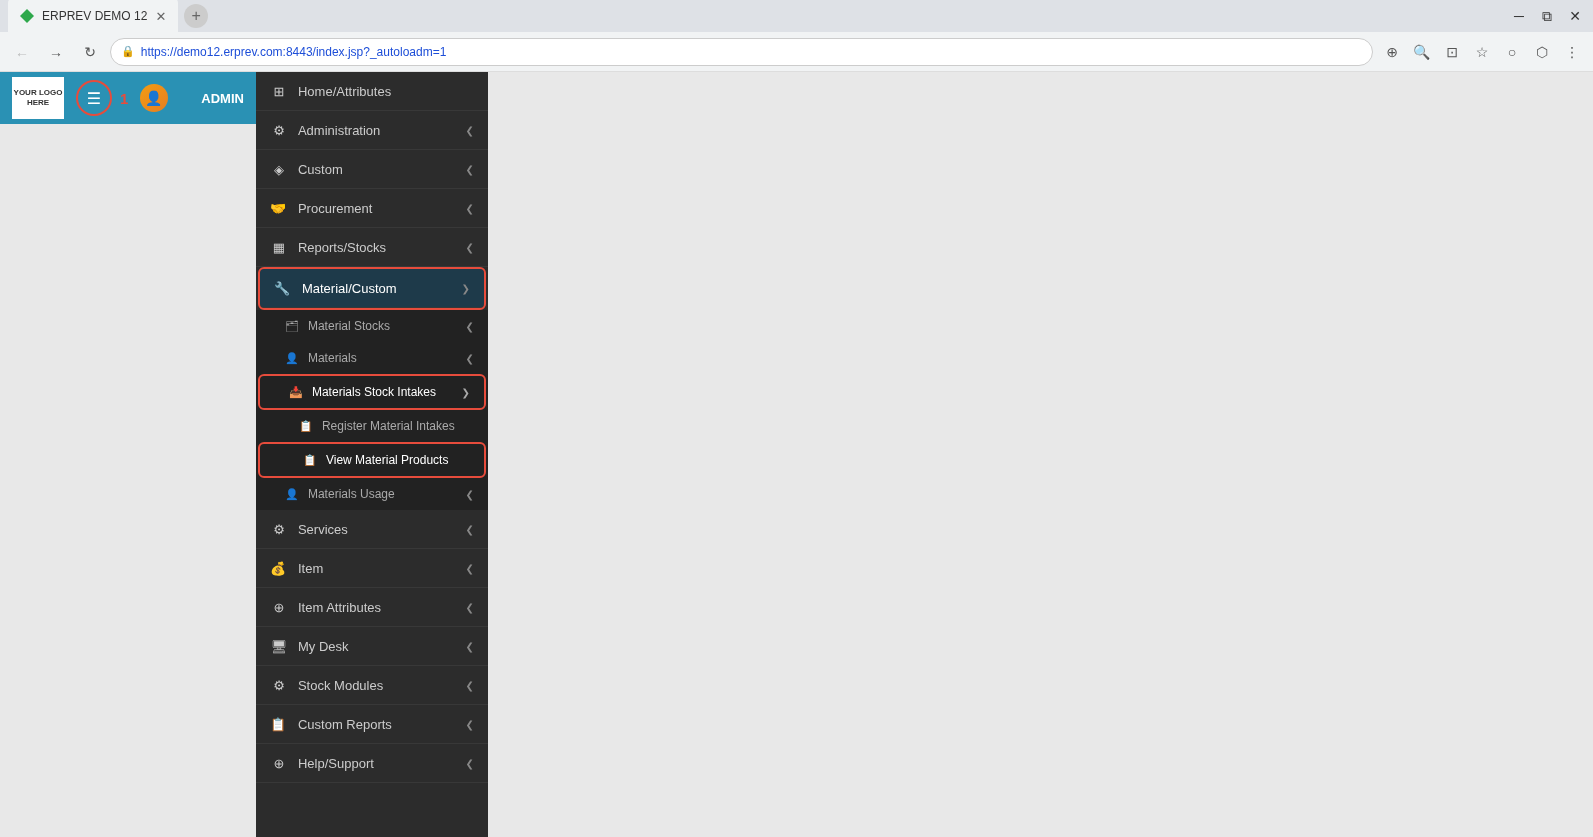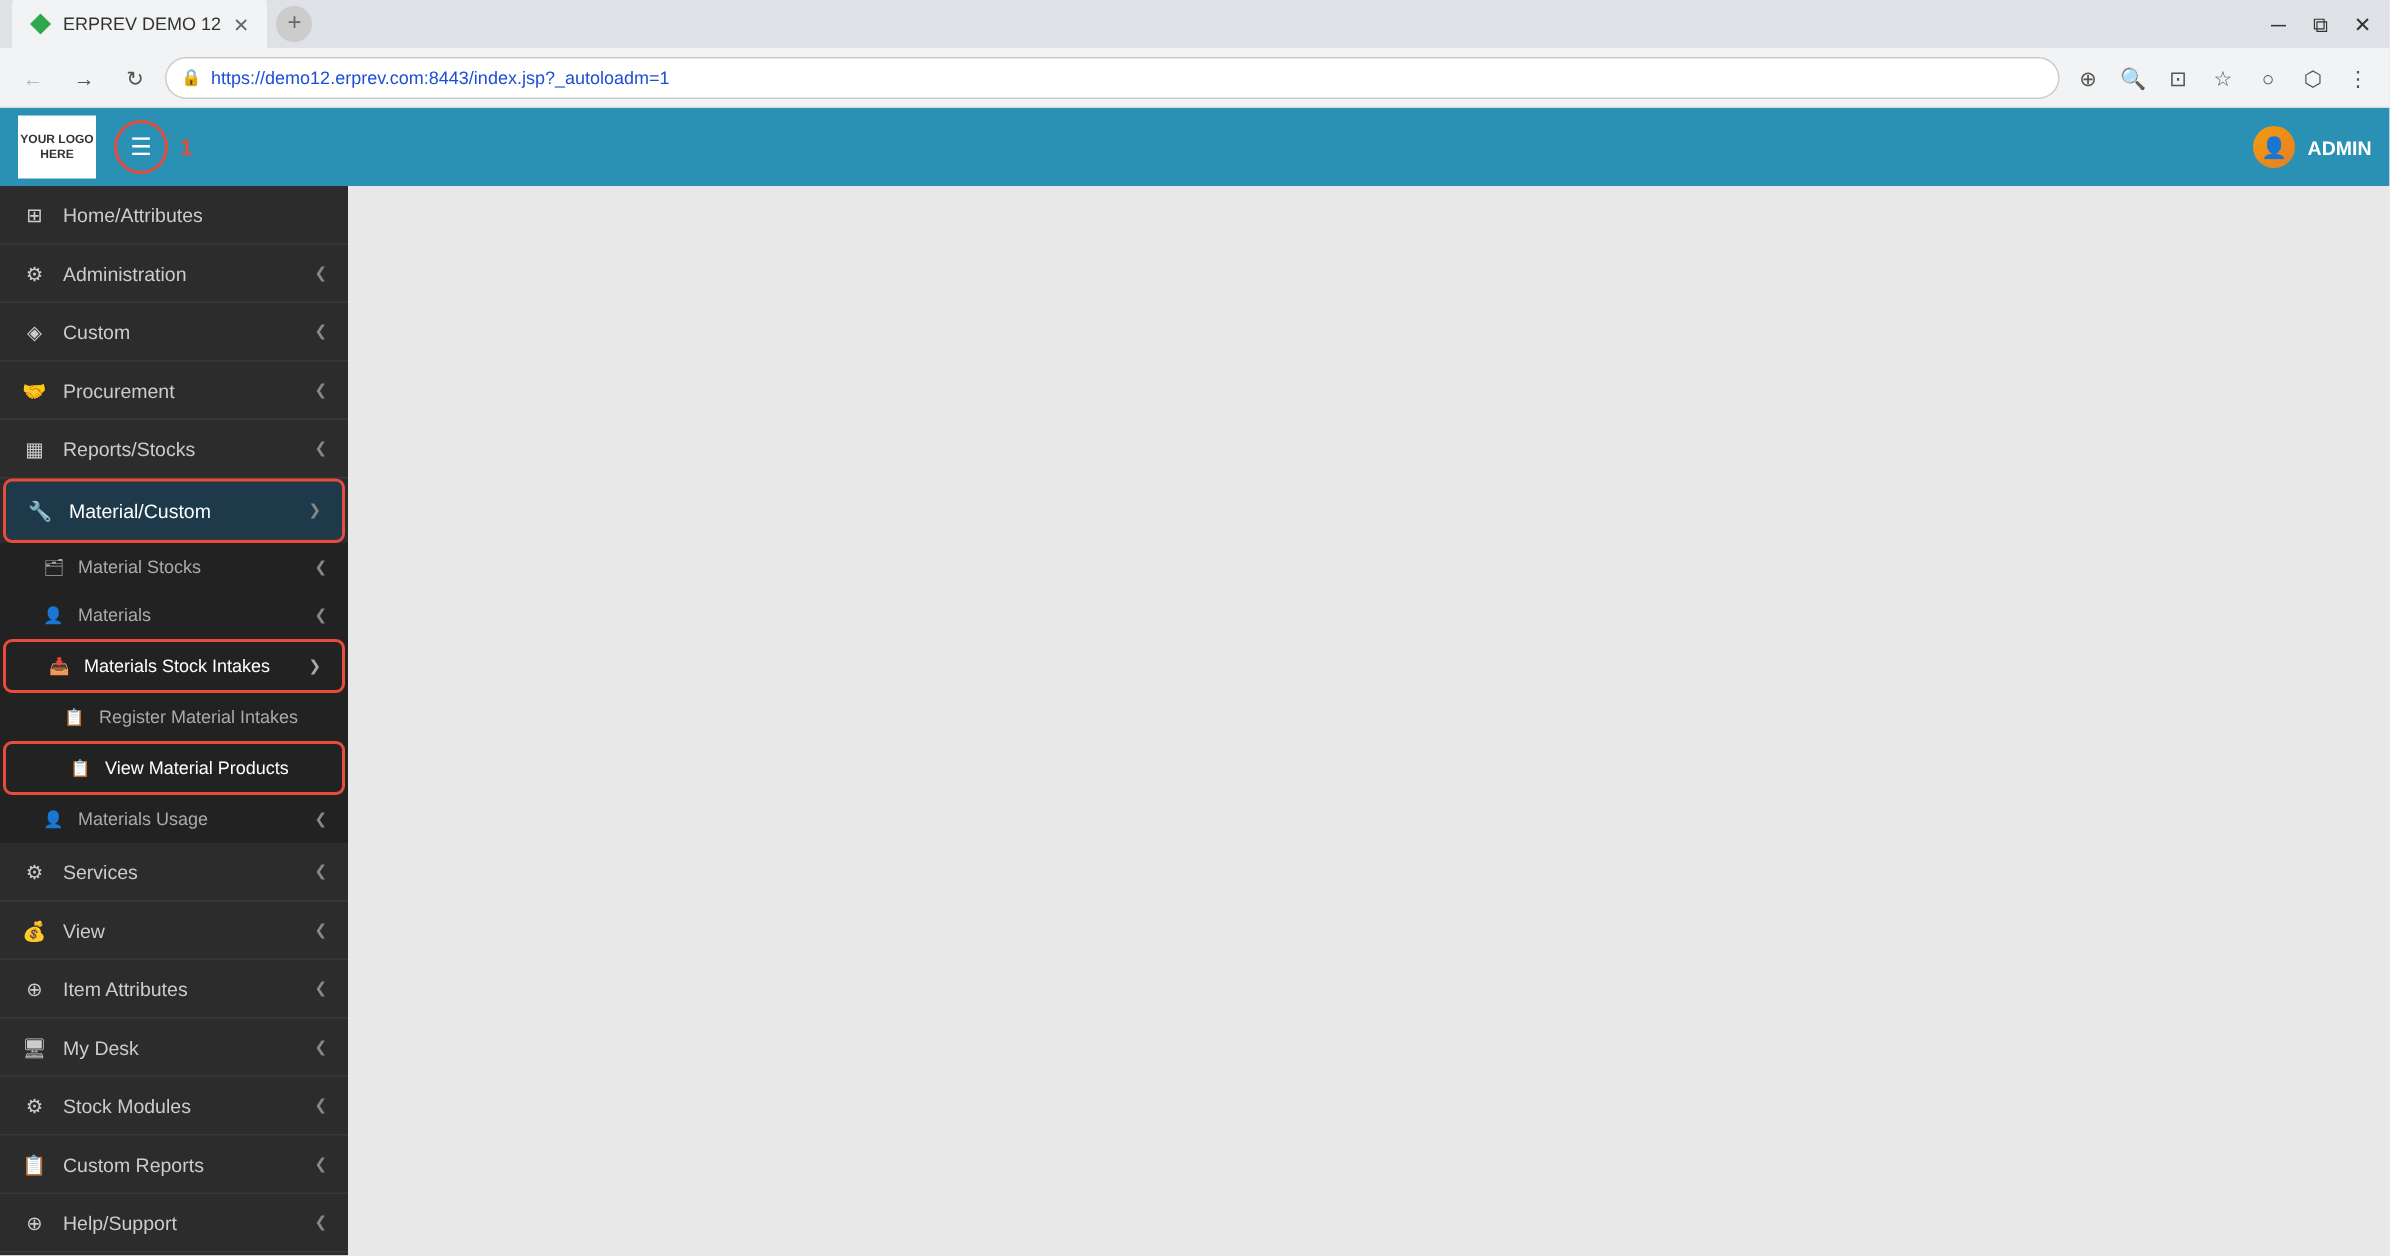--- a/index.html
+++ b/index.html
@@ -92,21 +92,20 @@
     .toolbar-icon {
       width: 26px; height: 26px;
       border-radius: 50%;
       display: flex; align-items: center; justify-content: center;
       font-size: 14px; color: #555; cursor: pointer;
     }
 
     
     .app-container {
       display: flex;
-      flex-direction: column;
       height: calc(100vh - 72px);
     }
 
     
     .app-header {
       background: #2a91b4;
       height: 52px;
       display: flex;
       align-items: center;
       padding: 0 12px;
@@ -146,20 +145,21 @@
       width: 28px; height: 28px;
       background: linear-gradient(135deg, #f39c12, #e67e22);
       border-radius: 50%;
       display: flex; align-items: center; justify-content: center;
       font-size: 14px;
     }
     .user-name {
       color: #fff;
       font-size: 13px;
       font-weight: bold;
+      margin-left: 25px;
     }
 
     
     .main-content {
       display: flex;
       flex: 1;
       overflow: hidden;
     }
 
     
@@ -376,21 +376,21 @@
       </div>
 
       <div class="sidebar-item">
         <span class="item-icon">⚙</span>
         <span class="item-label">Services</span>
         <span class="chevron">❮</span>
       </div>
 
       <div class="sidebar-item">
         <span class="item-icon">💰</span>
-        <span class="item-label">View</span>
+        <span class="item-label">Item</span>
         <span class="chevron">❮</span>
       </div>
 
       <div class="sidebar-item">
         <span class="item-icon">⊕</span>
         <span class="item-label">Item Attributes</span>
         <span class="chevron">❮</span>
       </div>
 
       <div class="sidebar-item">

